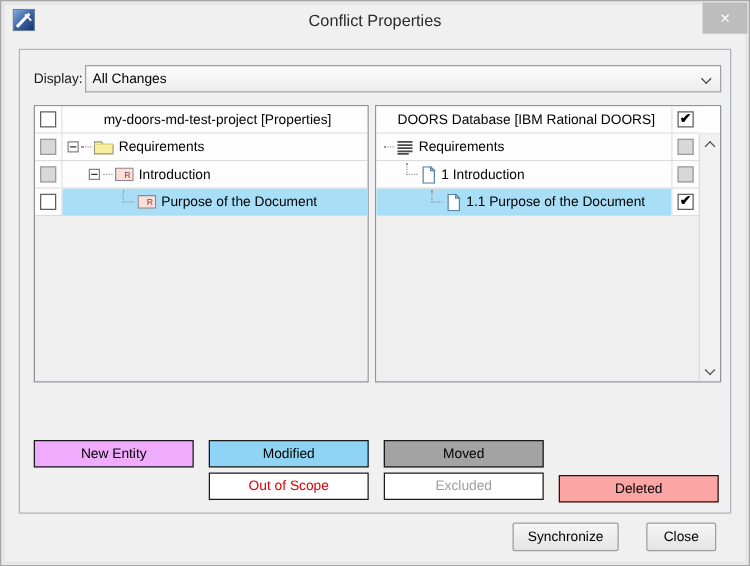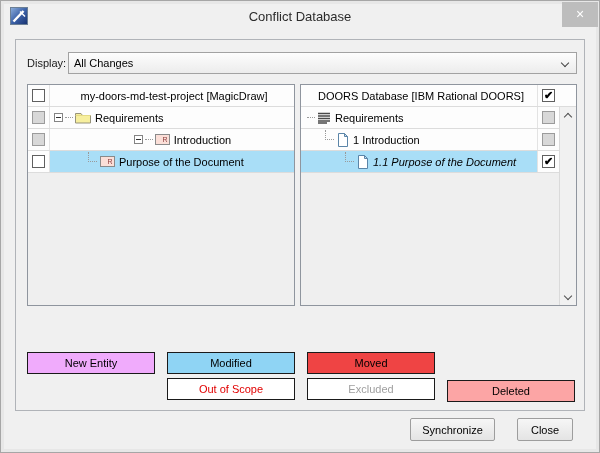--- a/index.html
+++ b/index.html
@@ -114,21 +114,21 @@
   .dbl-chev i:first-child{ margin-top:0; }
 
   
   .lg-btn{
     position:absolute; width:128px; height:22px; border:1px solid #1a1a1a;
     font-size:11px; display:flex; align-items:center; justify-content:center;
     background:#fff; color:#000;
   }
   .lg-green{ background:#f0abfc; }
   .lg-blue{ background:#8fd4f4; }
-  .lg-yellow{ background:#ef4444; }
+  .lg-yellow{ background:#a3a3a3; }
   .lg-pink{ background:#fca5a5;margin-top:28px; }
   .lg-red-text{ color:#e10000; }
   .lg-gray-text{ color:#a0a0a0; }
 
   
   .btn{
     position:absolute; height:23px; background:linear-gradient(#f6f6f6,#e4e4e4);
     border:1px solid #9d9d9d; border-radius:2px; font-size:11px; color:#000;
     font-family:"Liberation Sans",sans-serif;
     display:flex; align-items:center; justify-content:center; cursor:default;
@@ -149,39 +149,39 @@
           <stop offset="0" stop-color="#8fb0dd"></stop>
               <stop offset="0.5" stop-color="#3c62a8"></stop>
               <stop offset="1" stop-color="#16306e"></stop>
         </linearGradient>
           </defs>
         <rect x="0.5" y="0.5" width="17" height="17" fill="url(#mdg)" stroke="#6b7f95"></rect>
         <path d="M3.5 14.5 L13.5 4" stroke="#ffffff" stroke-width="2.4" fill="none"></path>
         <path d="M10 4.5 L15 9.5" stroke="#ffffff" stroke-width="1.4" fill="none"></path>
       </svg>
     </span>
-    <div class="win-title">Conflict Database</div>
+    <div class="win-title">Conflict Properties</div>
     <button class="close-btn">×</button>
   </div>
 
   <div class="groupbox"></div>
 
   <span class="display-label">Display:</span>
   <div class="combo">
     <span>All Changes</span>
     <span class="combo-arrow"></span>
   </div>
 
   <div class="panel left">
     <div class="trow">
       <div class="cb-cell">
           <span class="cb unchecked"></span>
         </div>
       <div class="tcontent hdr">
-          <span class="tlabel">my-doors-md-test-project [MagicDraw]</span>
+          <span class="tlabel">my-doors-md-test-project [Properties]</span>
         </div>
     </div>
     <div class="rows-wrap">
       <div class="trow">
         <div class="cb-cell">
             <span class="cb disabled"></span>
           </div>
         <div class="tcontent" style="padding-left:4px;">
           <span class="expbox"></span>
             <span class="hdots"></span>
@@ -191,37 +191,37 @@
               <path d="M0.5 4.5 L15.5 4.5" stroke="#e4da85" fill="none"></path>
             </svg>
           </span>
           <span class="tlabel">Requirements</span>
         </div>
       </div>
       <div class="trow">
         <div class="cb-cell">
             <span class="cb disabled"></span>
           </div>
-        <div class="tcontent" style="padding-left:21px;justify-content:center;">
+        <div class="tcontent" style="padding-left:21px;">
           <span class="expbox"></span>
             <span class="hdots"></span>
           <span class="ticon">
             <svg width="15" height="11" viewBox="0 0 15 11">
               <rect x="0.5" y="0.5" width="14" height="10" fill="#fbdfd8" stroke="#8a8a8a"></rect>
               <text x="10" y="8.2" font-size="7" fill="#8b3a3a" text-anchor="middle" font-family="sans-serif">R</text>
             </svg>
           </span>
           <span class="tlabel">Introduction</span>
         </div>
       </div>
       <div class="trow">
         <div class="cb-cell">
             <span class="cb unchecked"></span>
           </div>
-        <div class="tcontent sel" style="padding-left:38px;">
+        <div class="tcontent sel" style="padding-left:48px;">
           <span class="elbow"></span>
           <span class="ticon">
             <svg width="15" height="11" viewBox="0 0 15 11">
               <rect x="0.5" y="0.5" width="14" height="10" fill="#fbdfd8" stroke="#8a8a8a"></rect>
               <text x="10" y="8.2" font-size="7" fill="#8b3a3a" text-anchor="middle" font-family="sans-serif">R</text>
             </svg>
           </span>
           <span class="tlabel">Purpose of the Document</span>
         </div>
       </div>
@@ -263,21 +263,21 @@
               <path d="M7.5 0.5 V3.5 H10.5 Z" fill="#cfe2f2" stroke="#5b85a8"></path>
             </svg>
           </span>
           <span class="tlabel">1 Introduction</span>
         </div>
         <div class="cb-cell">
             <span class="cb disabled"></span>
           </div>
       </div>
       <div class="trow">
-        <div class="tcontent sel" style="padding-left:44px;font-style:italic;">
+        <div class="tcontent sel" style="padding-left:44px;">
           <span class="elbow"></span>
           <span class="ticon">
             <svg width="12" height="14" viewBox="0 0 12 14">
               <path d="M1.5 0.5 H7.5 L10.5 3.5 V13.5 H1.5 Z" fill="#ffffff" stroke="#5b85a8"></path>
               <path d="M7.5 0.5 V3.5 H10.5 Z" fill="#cfe2f2" stroke="#5b85a8"></path>
             </svg>
           </span>
           <span class="tlabel">1.1 Purpose of the Document</span>
         </div>
         <div class="cb-cell">

